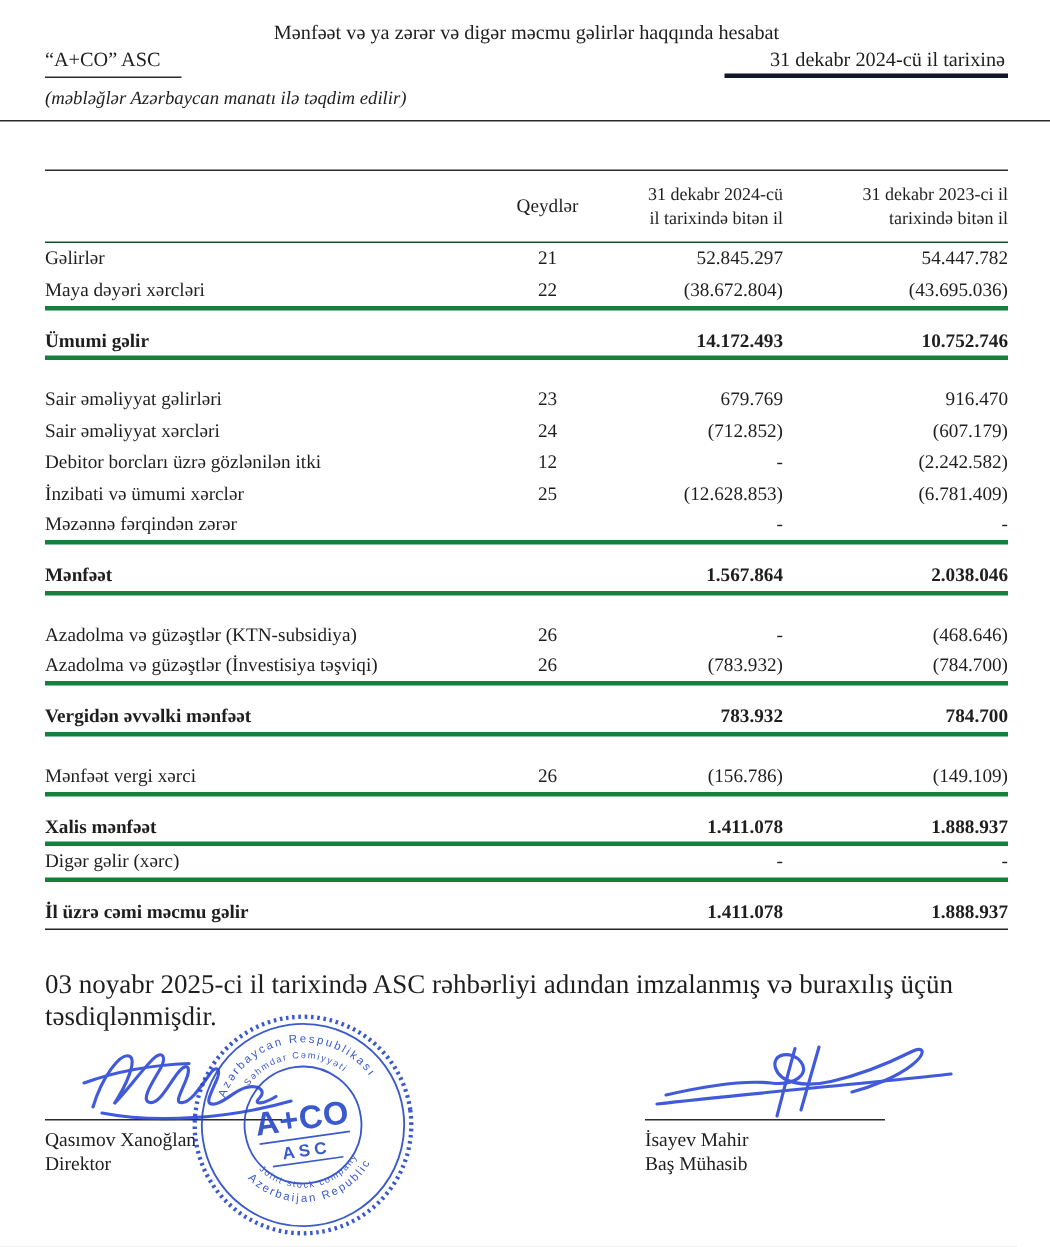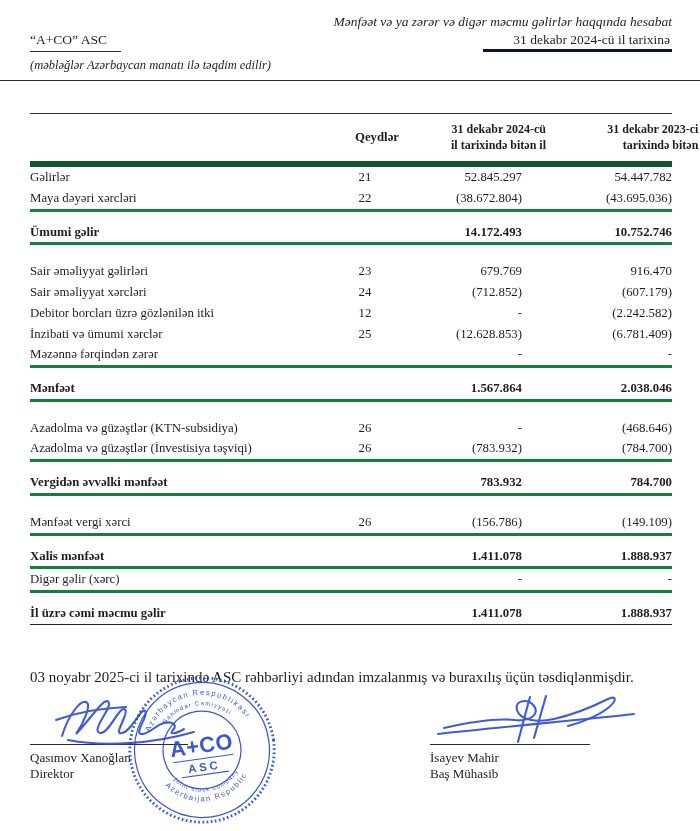--- a/index.html
+++ b/index.html
@@ -3,41 +3,41 @@
 <meta charset="utf-8">
 <style>
   html,body { margin:0; padding:0; background:#e8e8e8; }
   .page {
     position:relative; width:700px; height:831px; margin:0 auto;
     background:#ffffff; color:#1e1e1e;
     font-family:"Liberation Serif", serif; overflow:hidden;
   }
   
   .header { padding:14px 28px 0 30px; border-bottom:1px solid #2b2b2b; }
-  .report-title { text-align:right; font-size:13.5px; line-height:1.25;font-style:italic; }
+  .report-title { text-align:center; font-size:13.5px; line-height:1.25; }
   .header-line2 { display:flex; justify-content:space-between; margin-top:1px; font-size:13.5px; }
   .company { border-bottom:1px solid #2b2b2b; padding-right:14px; padding-bottom:1px; }
   .date-underlined { border-bottom:3px solid #0f172a; padding-left:30px; padding-right:2px; padding-bottom:1px; }
   .subtitle { font-style:italic; font-size:12.5px; margin-top:6px; padding-bottom:7px; }
   
   .table { margin:32px 28px 0 30px; border-top:1px solid #2b2b2b; }
-  .thead { display:grid; grid-template-columns:300px 70px 122px 150px; padding:7px 0 8px 0; border-bottom:6px solid #14532d; font-weight:bold;gap:12px; }
+  .thead { display:grid; grid-template-columns:300px 70px 122px 150px; padding:7px 0 8px 0; border-bottom:1px solid #14532d; font-weight:normal; }
   .th-notes { text-align:center; align-self:center; font-size:12.8px; }
   .th-year { text-align:right; font-size:12px; line-height:1.35; }
   .row { display:grid; grid-template-columns:300px 70px 122px 150px; font-size:12.8px; line-height:1.62; }
   .row:first-of-type { margin-top:3px; }
   .c-label { padding-right:4px; }
   .c-note { text-align:center; }
   .c-val { text-align:right; }
   .line { border-bottom:3px solid #15803d; }
   .total { font-weight:bold;margin-top:10px; }
   .gap-after { margin-bottom:16px; }
   .final { border-bottom:1.6px solid #222; }
   
-  .approval { margin:44px 28px 0 30px; font-size:15px; }
+  .approval { margin:26px 28px 0 30px; font-size:18px; }
   .signatures { display:flex; justify-content:space-between; margin:6px 28px 0 30px; }
   .sig-block { width:215px; }
   .sig-block.right { width:242px;font-family:Liberation Serif, serif; }
   .sig-scribble { height:52px; position:relative; }
   .sig-scribble svg { position:absolute; left:14px; top:0; }
   .sig-block.right .sig-scribble svg { left:0; }
   .sig-line { border-top:1px solid #2b2b2b; width:158px; }
   .sig-block.right .sig-line { width:160px; }
   .sig-name { font-size:13px; margin-top:5px; }
   .sig-title { font-size:13px; }

